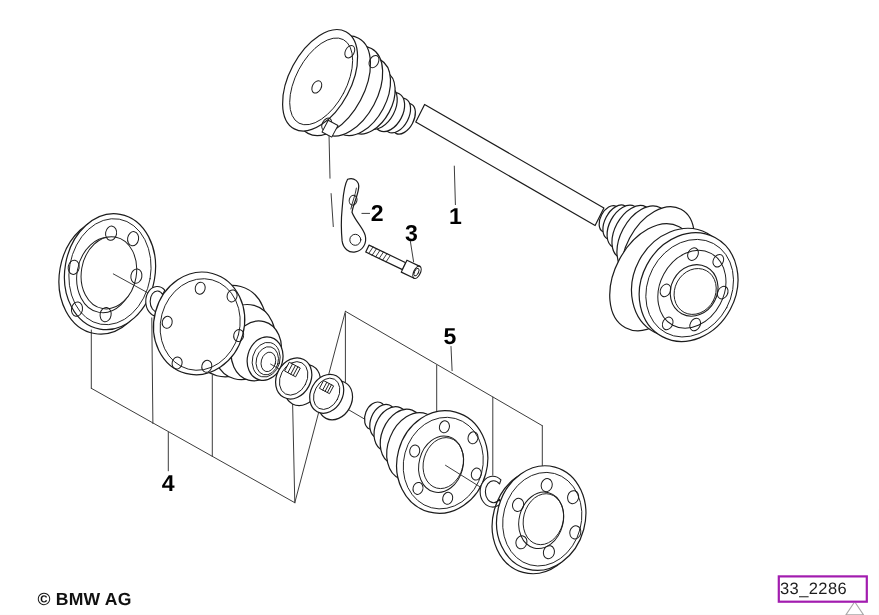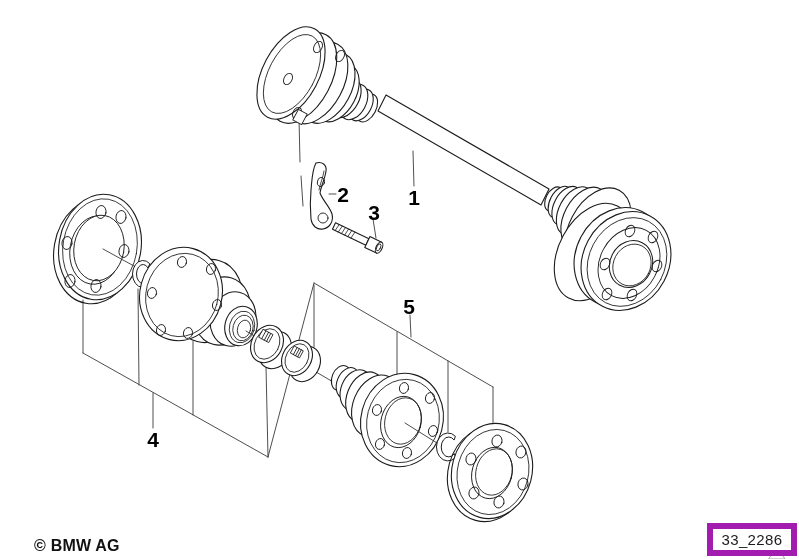--- a/index.html
+++ b/index.html
@@ -11,22 +11,22 @@
   .callout{
     position:absolute;font:700 21px/1 "Liberation Sans",sans-serif;color:#000;
     width:18px;text-align:center;user-select:none;cursor:pointer;
   }
   .copyright{
     position:absolute;left:18px;top:538px;
     font:700 16px/1 "Liberation Sans",sans-serif;color:#111;letter-spacing:.2px;margin-left:16px;
   }
   .code-box{
     position:absolute;left:707px;top:523px;width:78px;height:21px;
-    border:6px solid #a21caf;background:#fff;
-    display:flex;align-items:center;justify-content:center;
+    border:2px solid #a21caf;background:#fff;
+    display:flex;align-items:center;justify-content:flex-start;
     font:400 15px/1 "Liberation Sans",sans-serif;color:#1c1c1c;letter-spacing:.4px;
   }
 </style>
 </head>
 <body>
 
 <div class="stage">
 
 <svg width="799" height="559" viewBox="0 0 799 559">
   <g stroke="#1c1c1c" fill="none" stroke-width="1.1" stroke-linecap="round" stroke-linejoin="round">

